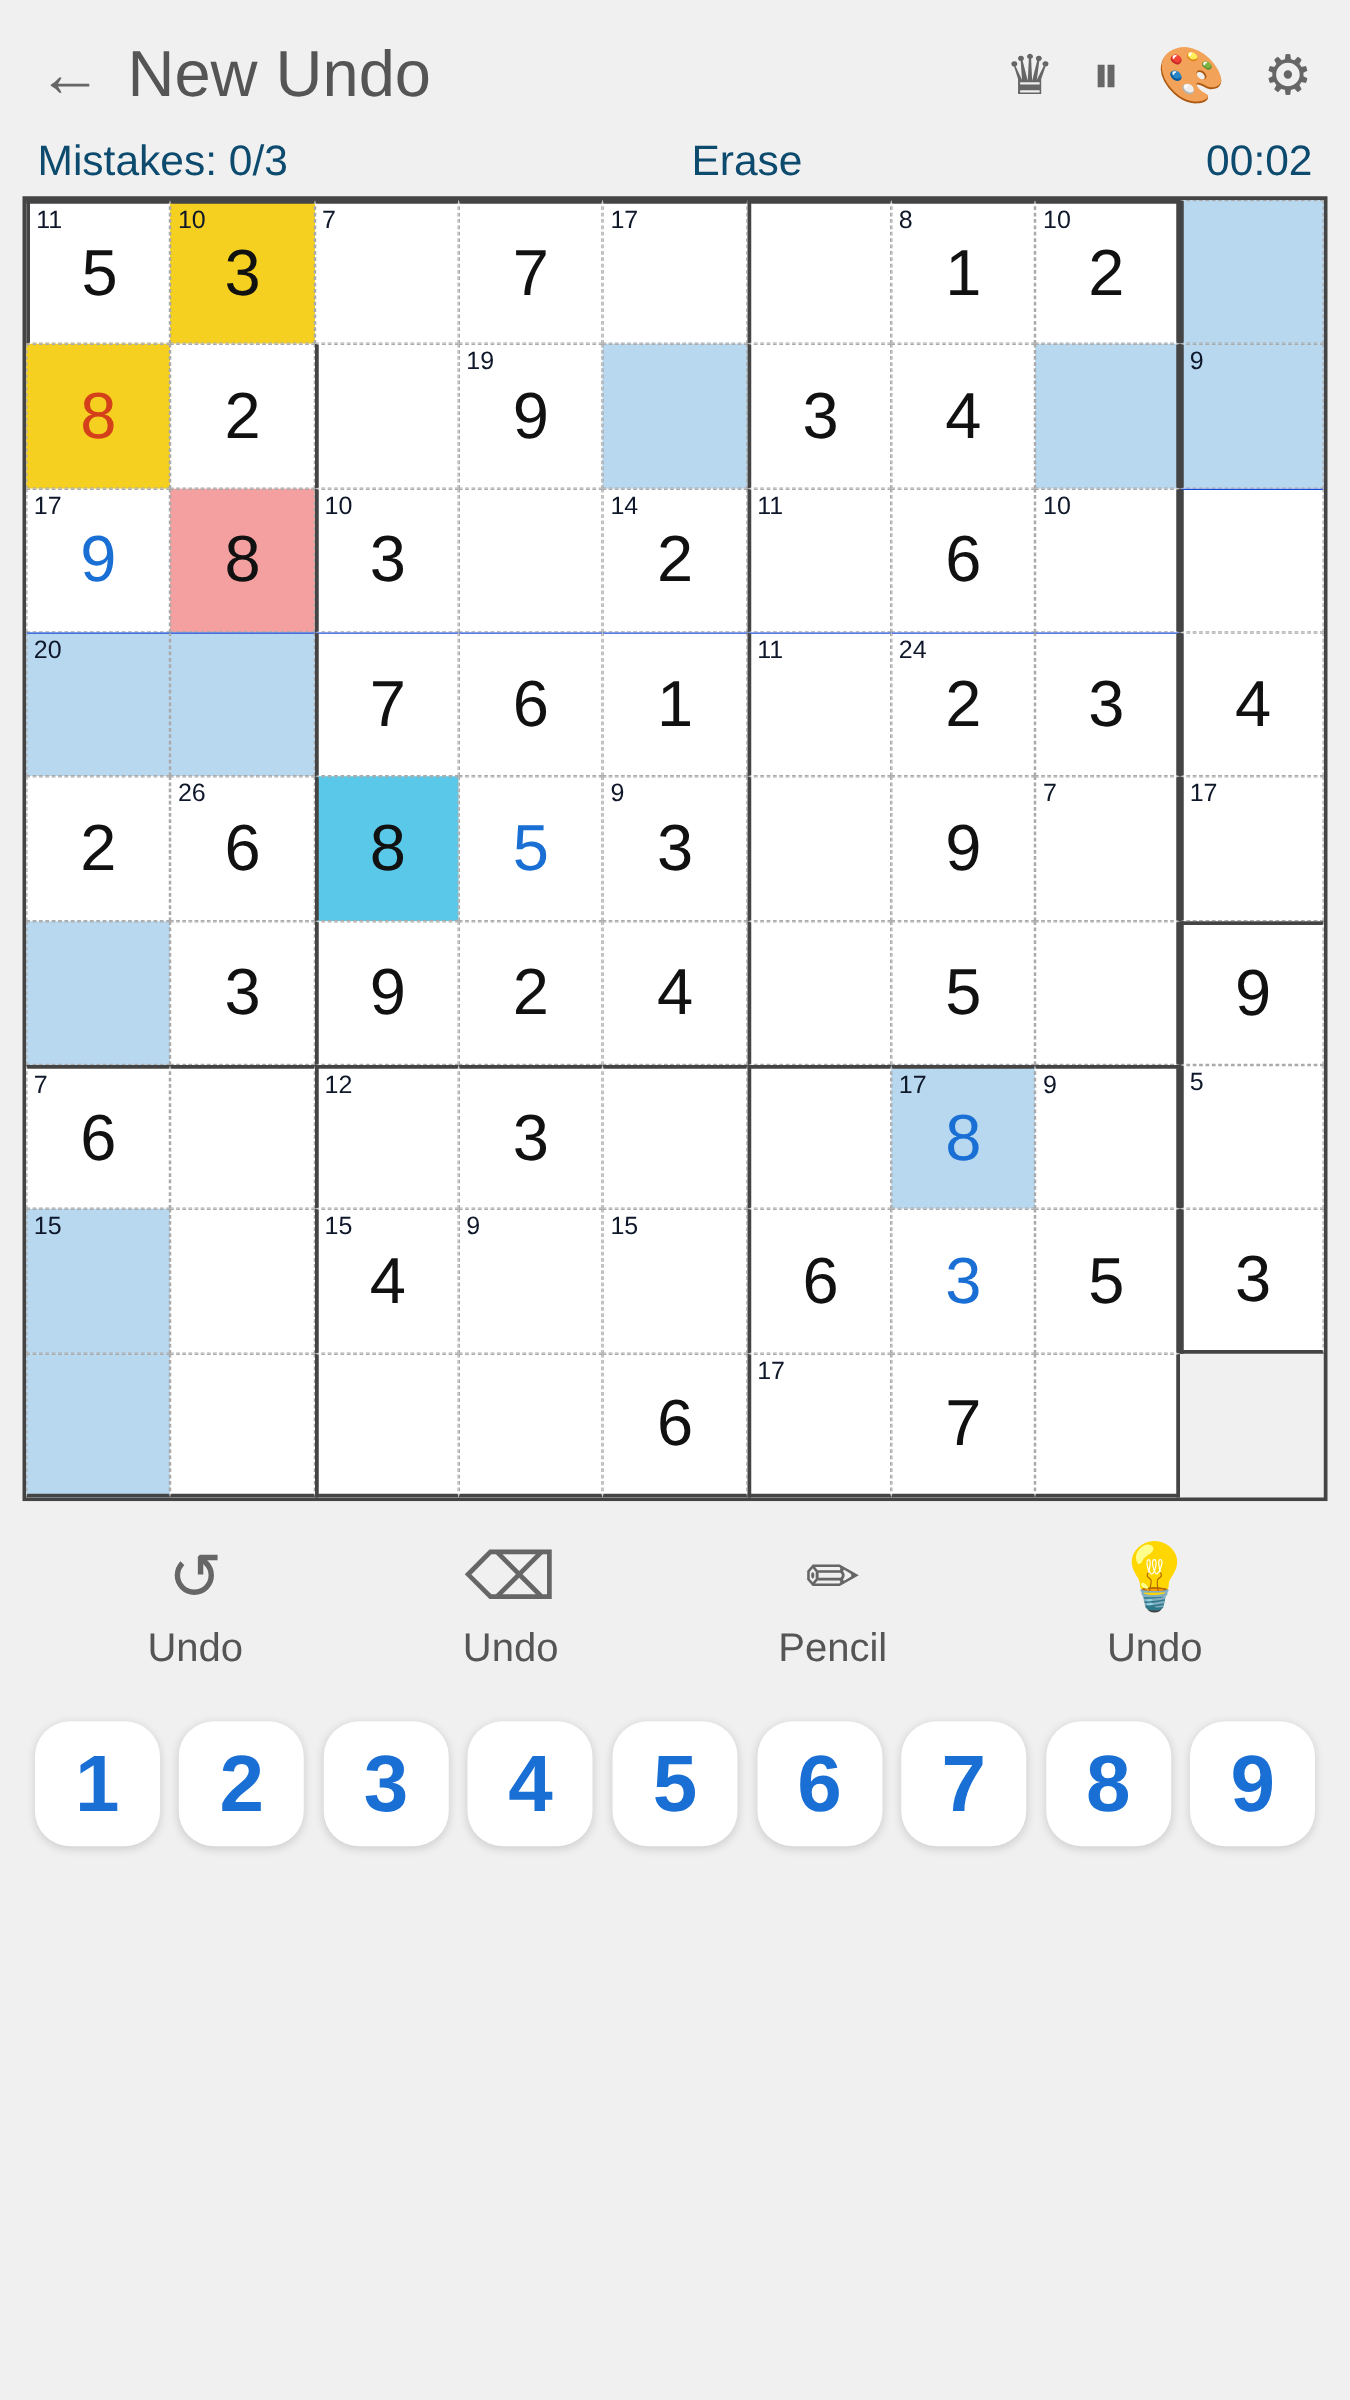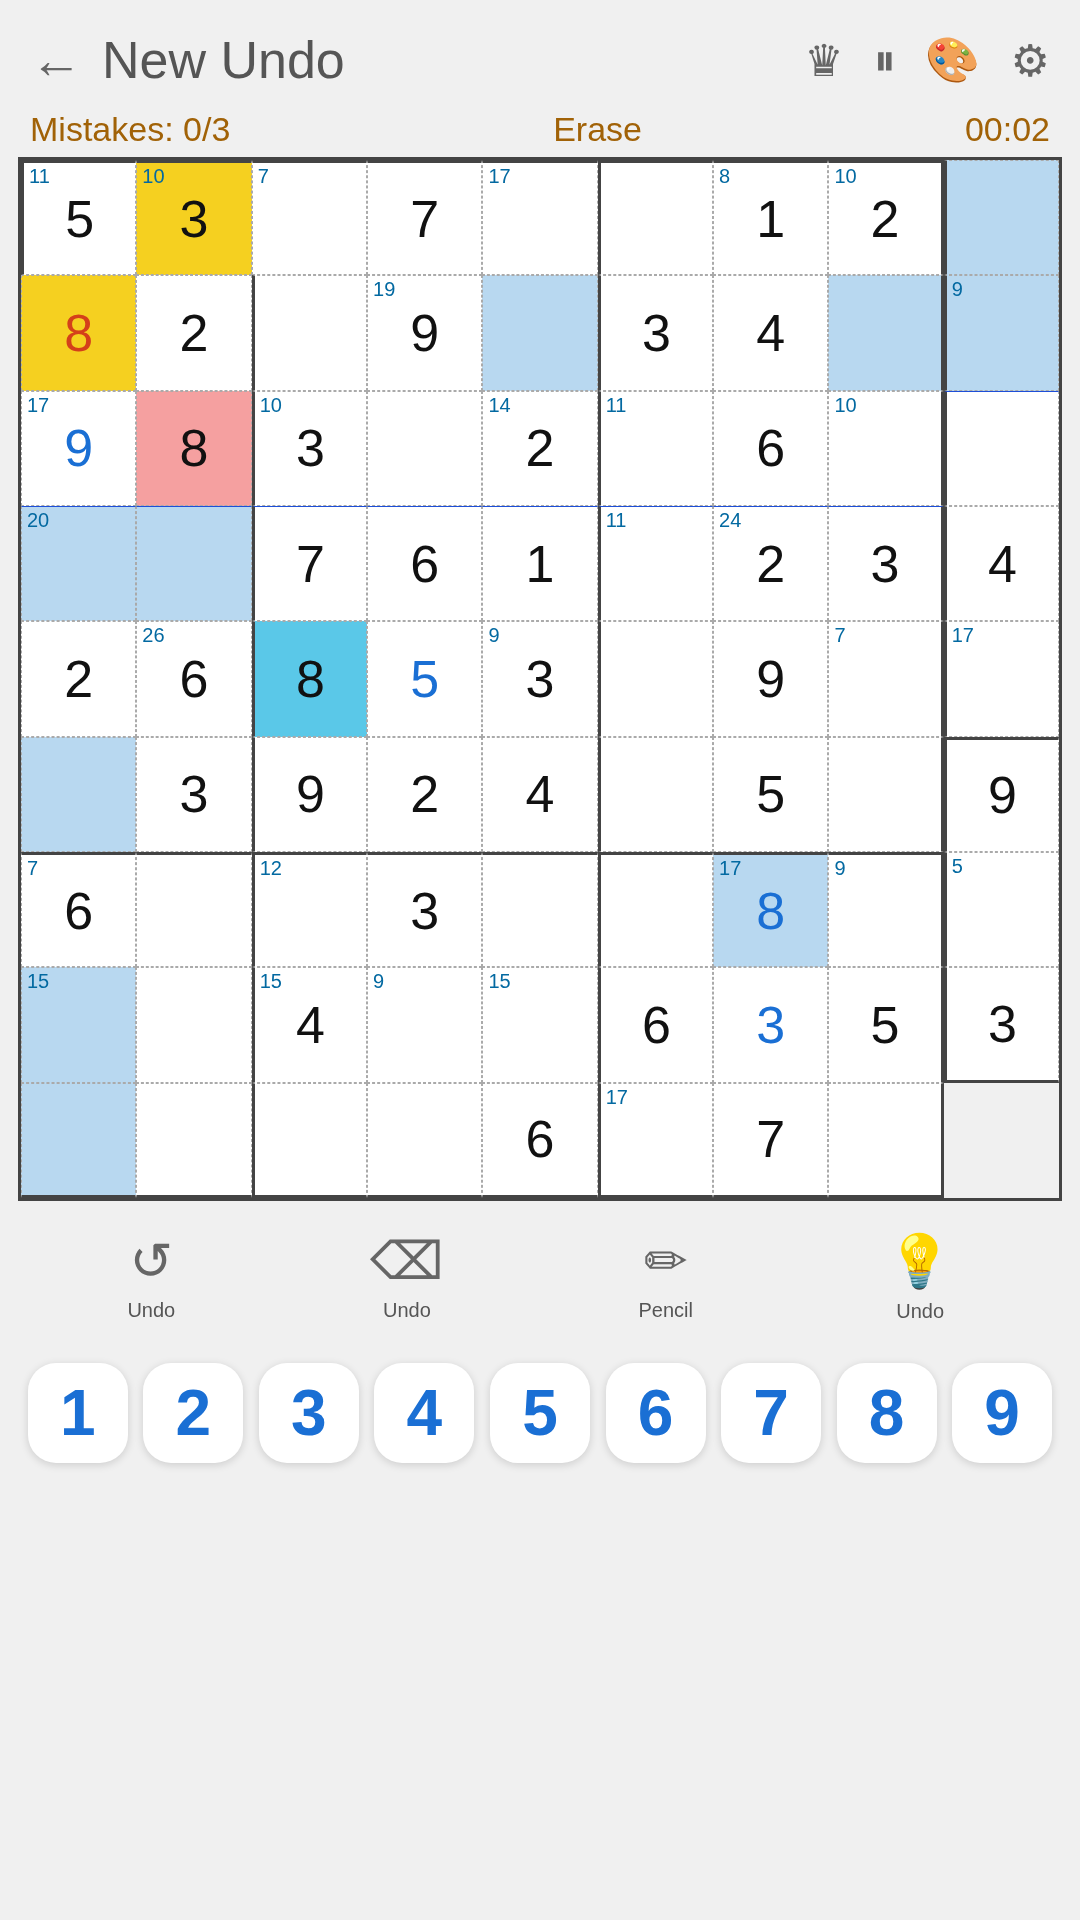--- a/index.html
+++ b/index.html
@@ -43,21 +43,21 @@
       color: #666;
       cursor: pointer;
     }
 
     
     .status-bar {
       display: flex;
       justify-content: space-between;
       padding: 10px 30px 8px 30px;
       font-size: 34px;
-      color: #a16207;
+      color: #0c4a6e;
     }
 
     
     .grid-container {
       margin: 0 18px;
       border: 3px solid #444;
     }
     .grid {
       display: grid;
       grid-template-columns: repeat(9, 1fr);
@@ -80,21 +80,21 @@
       color: #111;
       line-height: 1;
     }
     .cell-value.blue { color: #1a6fd4; }
     .cell-value.red { color: #d4401a; }
     .cell-note {
       position: absolute;
       top: 3px;
       left: 5px;
       font-size: 20px;
-      color: #0369a1;
+      color: #0f172a;
       line-height: 1;
     }
 
     
     
     .cell[data-row="0"] { border-top: 3px solid #444; }
     .cell[data-row="3"] { border-top: 1px solid #1d4ed8; }
     .cell[data-row="6"] { border-top: 3px solid #444; }
     .cell[data-row="8"] { border-bottom: 3px solid #444; }
 
@@ -122,21 +122,21 @@
       flex-direction: column;
       align-items: center;
       gap: 8px;
       cursor: pointer;
     }
     .tool-icon {
       font-size: 52px;
       color: #666;
     }
     .tool-label {
-      font-size: 20px;
+      font-size: 32px;
       color: #555;
     }
 
     
     .numpad {
       display: flex;
       justify-content: space-around;
       padding: 20px 20px 30px 20px;
       background: #f0f0f0;
     }

